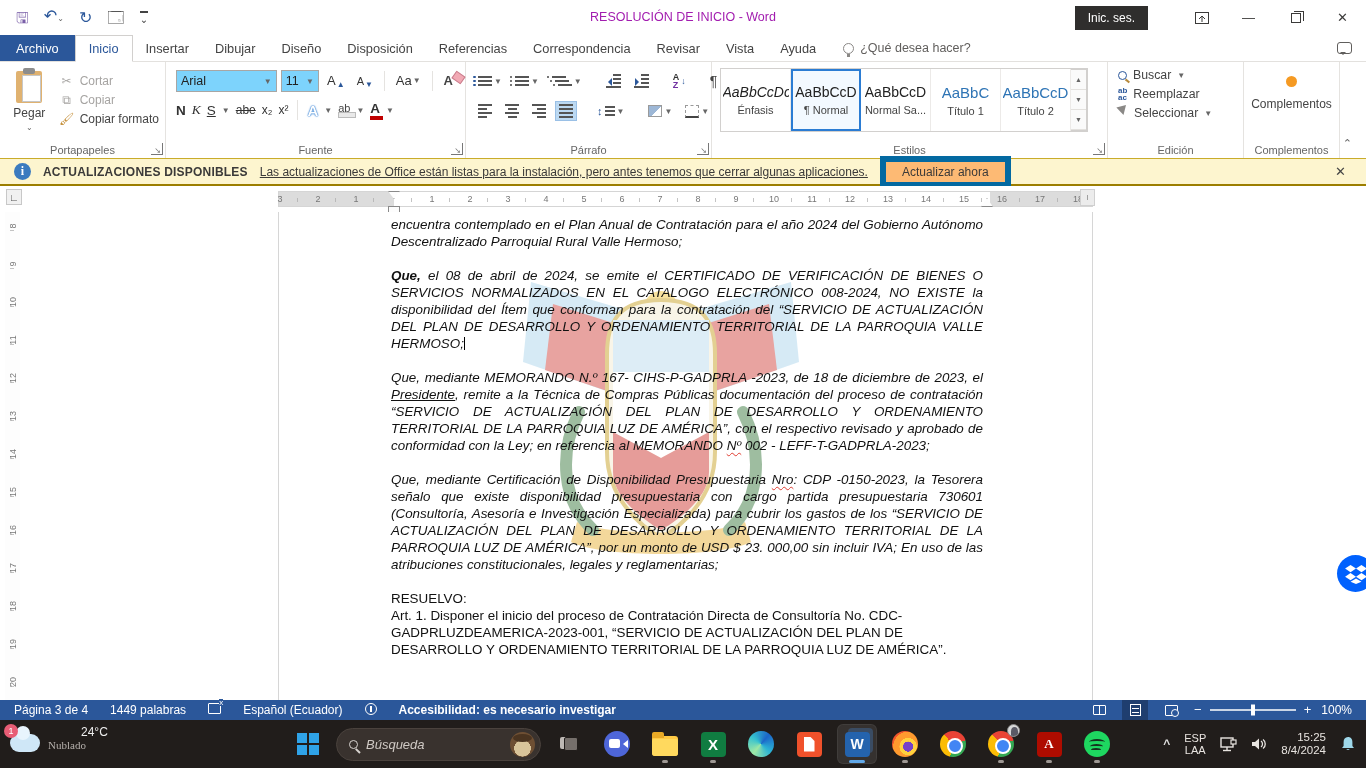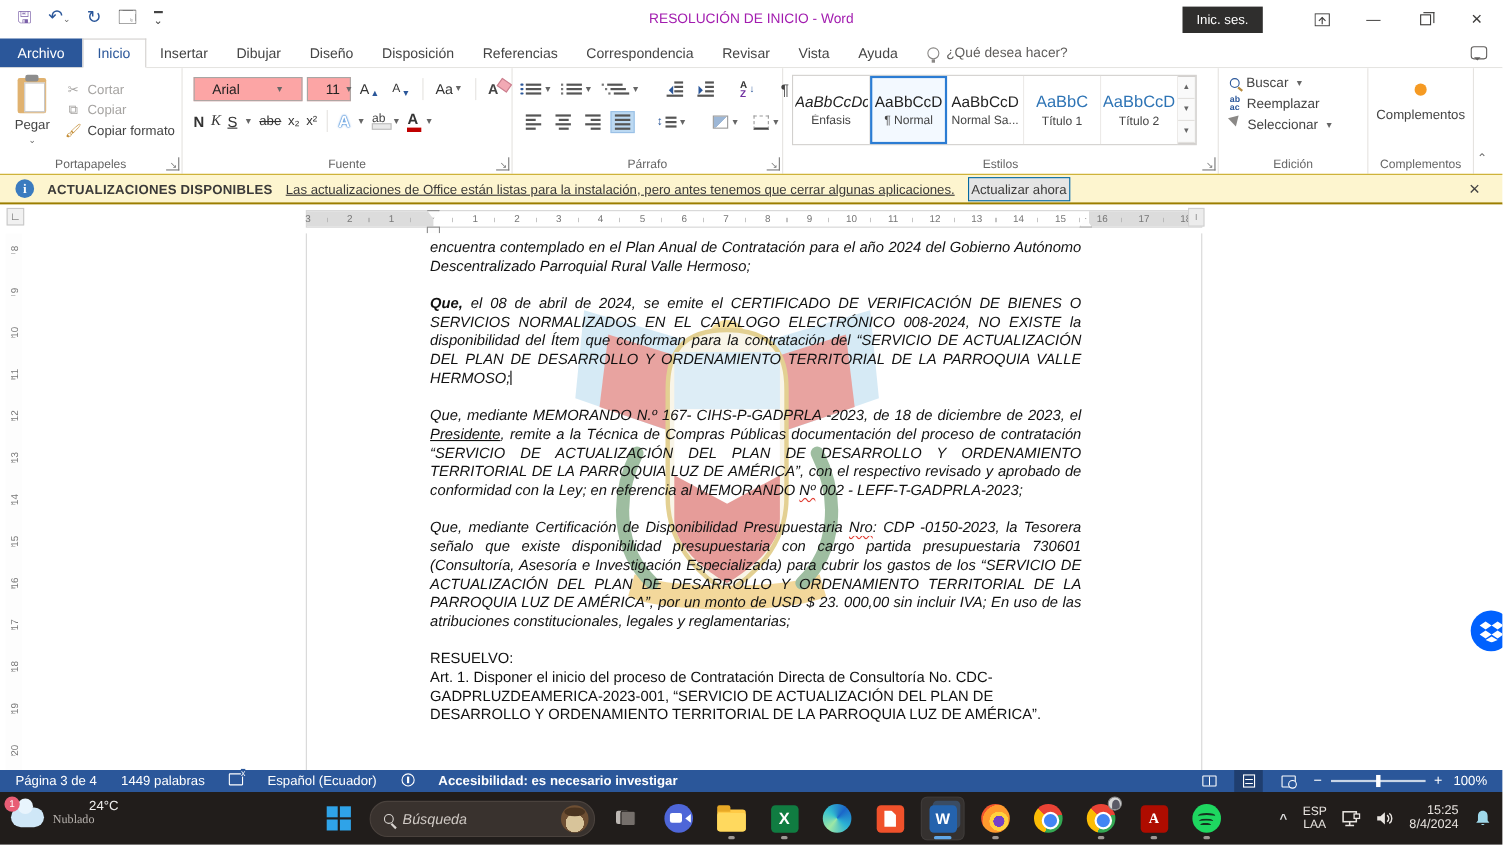--- a/index.html
+++ b/index.html
@@ -47,21 +47,21 @@
   .paste-label { font-size:12px; color:#444; }
   .clipcol { display:flex; flex-direction:column; gap:5px; padding-top:6px; }
   .cliprow { display:flex; align-items:center; gap:5px; font-size:12px; color:#a6a4a2; white-space:nowrap; }
   .cliprow.en { color:#444; }
   .mini { font-size:12px; width:16px; text-align:center; color:#a6a4a2; }
   .mini.paint { color:#c28a30; }
 
   
   .g-font { width:300px; padding:8px 8px 16px 10px; }
   .fontrow1 { display:flex; align-items:center; gap:4px; }
-  .combo { height:22px; border:1px solid #a8a6a4; background:#fca5a5; font-size:12.5px; color:#222; display:flex; align-items:center; padding:0 16px; justify-content:space-between; }
+  .combo { height:22px; border:1px solid #a8a6a4; background:#7dd3fc; font-size:12.5px; color:#222; display:flex; align-items:center; padding:0 4px; justify-content:space-between; }
   .combo .arr { font-size:8px; color:#666; margin-left:4px; }
   .combo-font { width:106px; }
   .combo-size { width:40px; }
   .rbtn { padding:2px 4px; font-size:13px; color:#333; display:flex; align-items:flex-end; gap:1px; line-height:16px; white-space:nowrap; }
   .caret-up { font-size:8px; color:#2b579a; line-height:8px; }
   .fontrow2 { display:flex; align-items:center; gap:6px; margin-top:8px; }
   .fmt { font-size:13.5px; color:#333; }
   .fmt.bN { font-weight:bold; }
   .fmt.bK { font-style:italic; font-family:"Liberation Serif", serif; }
   .fmt.bS { text-decoration:underline; }
@@ -130,21 +130,21 @@
   .orangedot { width:11px; height:11px; border-radius:50%; background:#f59a23; }
   .addlabel { font-size:12px; color:#444; }
   .ribbon-tail { flex:1; position:relative; border-right:none; }
   .collapse { position:absolute; right:14px; bottom:8px; color:#666; font-size:11px; }
 
   
   .notif { position:absolute; top:158px; left:0; width:1366px; height:28px; background:#fdf5cf; border-top:1px solid #c9ac2a; border-bottom:2px solid #9c7e00; display:flex; align-items:center; padding:0 14px; gap:12px; }
   .infoico { width:17px; height:17px; border-radius:50%; background:#3b7bbf; color:#fff; font-size:12px; font-weight:bold; display:flex; align-items:center; justify-content:center; font-family:"Liberation Serif", serif; flex:none; }
   .notif-title { font-size:12px; font-weight:bold; color:#3b3a39; letter-spacing:.2px; white-space:nowrap; }
   .notif-link { font-size:12px; color:#3b3a39; text-decoration:underline; white-space:nowrap; }
-  .notif-btn { font-size:12px; color:#3b3a39; background:#e5e5e5; border:1px solid #0369a1; padding:3px 2px; white-space:nowrap; }
+  .notif-btn { font-size:12px; color:#3b3a39; background:#fdba74; border:6px solid #0369a1; padding:3px 16px; white-space:nowrap; }
   .notif-close { margin-left:auto; font-size:13px; color:#444; padding:0 6px; }
 
   
   .rulerband { position:absolute; top:186px; left:0; width:1366px; height:26px; background:#fff; }
   .tabsel { position:absolute; left:6px; top:3px; width:16px; height:16px; background:#f1f1f1; border:1px solid #c8c8c8; color:#555; font-size:10px; display:flex; align-items:center; justify-content:center; }
   .hruler { position:absolute; left:278px; top:5px; width:815px; height:16px; background:#fff; border:1px solid #d5d5d5; }
   .hruler .mz { position:absolute; top:0; bottom:0; background:#dcdcdc; }
   .hruler .ticks { position:absolute; left:0; right:0; top:6px; height:4px; background:repeating-linear-gradient(to right, transparent 0 18px, #aaa 18px 19px, transparent 19px 38px); opacity:.7; }
   .rnum { position:absolute; top:50%; transform:translate(-50%,-50%); font-size:9px; color:#777; background:transparent; }
   .ind-first { position:absolute; left:109px; top:-1px; width:12px; height:8px; background:#fdfdfd; border:1px solid #8a8a8a; clip-path:polygon(0 0,100% 0,50% 100%); }

